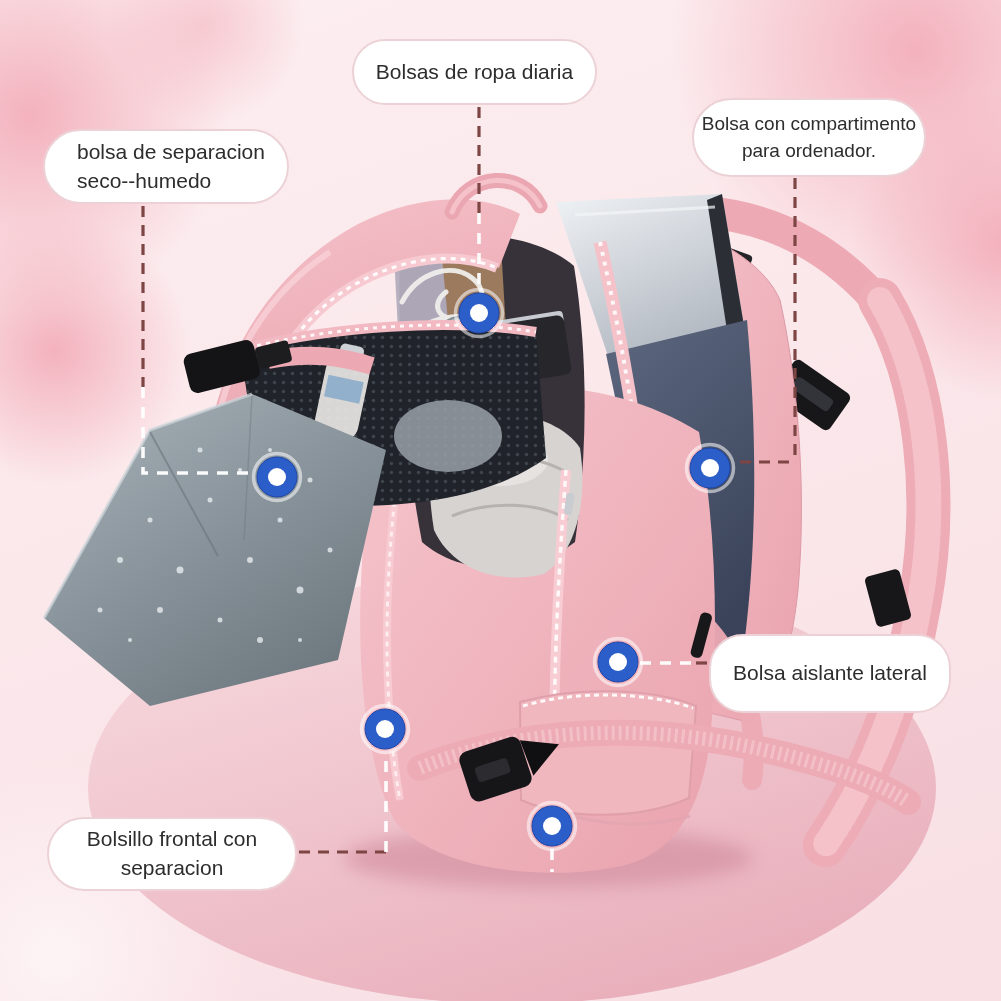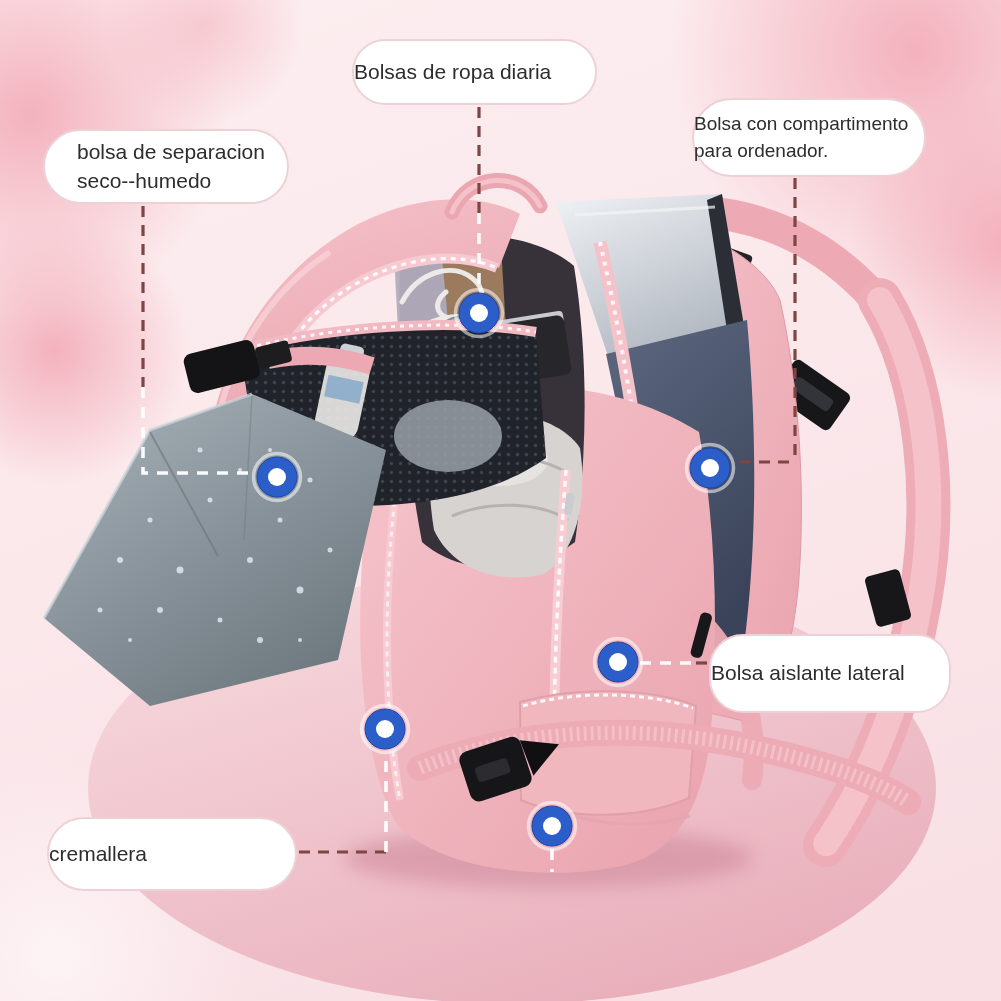--- a/index.html
+++ b/index.html
@@ -4,21 +4,21 @@
 <style>
   html,body{margin:0;padding:0;background:#f7dfe3;}
   #stage{
     position:relative;width:1001px;height:1001px;overflow:hidden;
     font-family:"Liberation Sans", sans-serif;
     background:linear-gradient(160deg,#fceef0 0%,#fbe8eb 45%,#f8dfe4 100%);
   }
   #stage svg{position:absolute;left:0;top:0;}
   .pill{
     position:absolute;background:#ffffff;border:2px solid #ecd2d6;
-    display:flex;flex-direction:column;align-items:flex-start;justify-content:center;
+    display:flex;flex-direction:column;align-items:center;justify-content:center;
     color:#2d2d2d;line-height:1.38;text-align:center;box-sizing:border-box;
     z-index:5;
   }
   .pill span{display:block;white-space:nowrap;}
   .p1{left:352px;top:39px;width:245px;height:66px;border-radius:34px;font-size:21px;}
   .p2{left:692px;top:98px;width:234px;height:79px;border-radius:40px;font-size:19px;}
   .p3{left:43px;top:129px;width:246px;height:75px;border-radius:38px;font-size:21px;
       align-items:flex-start;padding-left:32px;text-align:left;}
   .p4{left:709px;top:634px;width:242px;height:79px;border-radius:34px;font-size:21px;}
   .p5{left:47px;top:817px;width:250px;height:74px;border-radius:37px;font-size:21px;}
@@ -292,16 +292,17 @@
     <span>seco--humedo</span>
   </div>
   <div class="pill p2">
     <span>Bolsa con compartimento</span>
     <span>para ordenador.</span>
   </div>
   <div class="pill p4">
     <span>Bolsa aislante lateral</span>
   </div>
   <div class="pill p5">
-    <span>cremallera</span>
+    <span>Bolsillo frontal con</span>
+    <span>separacion</span>
   </div>
 
 </div>
 
 </body></html>

